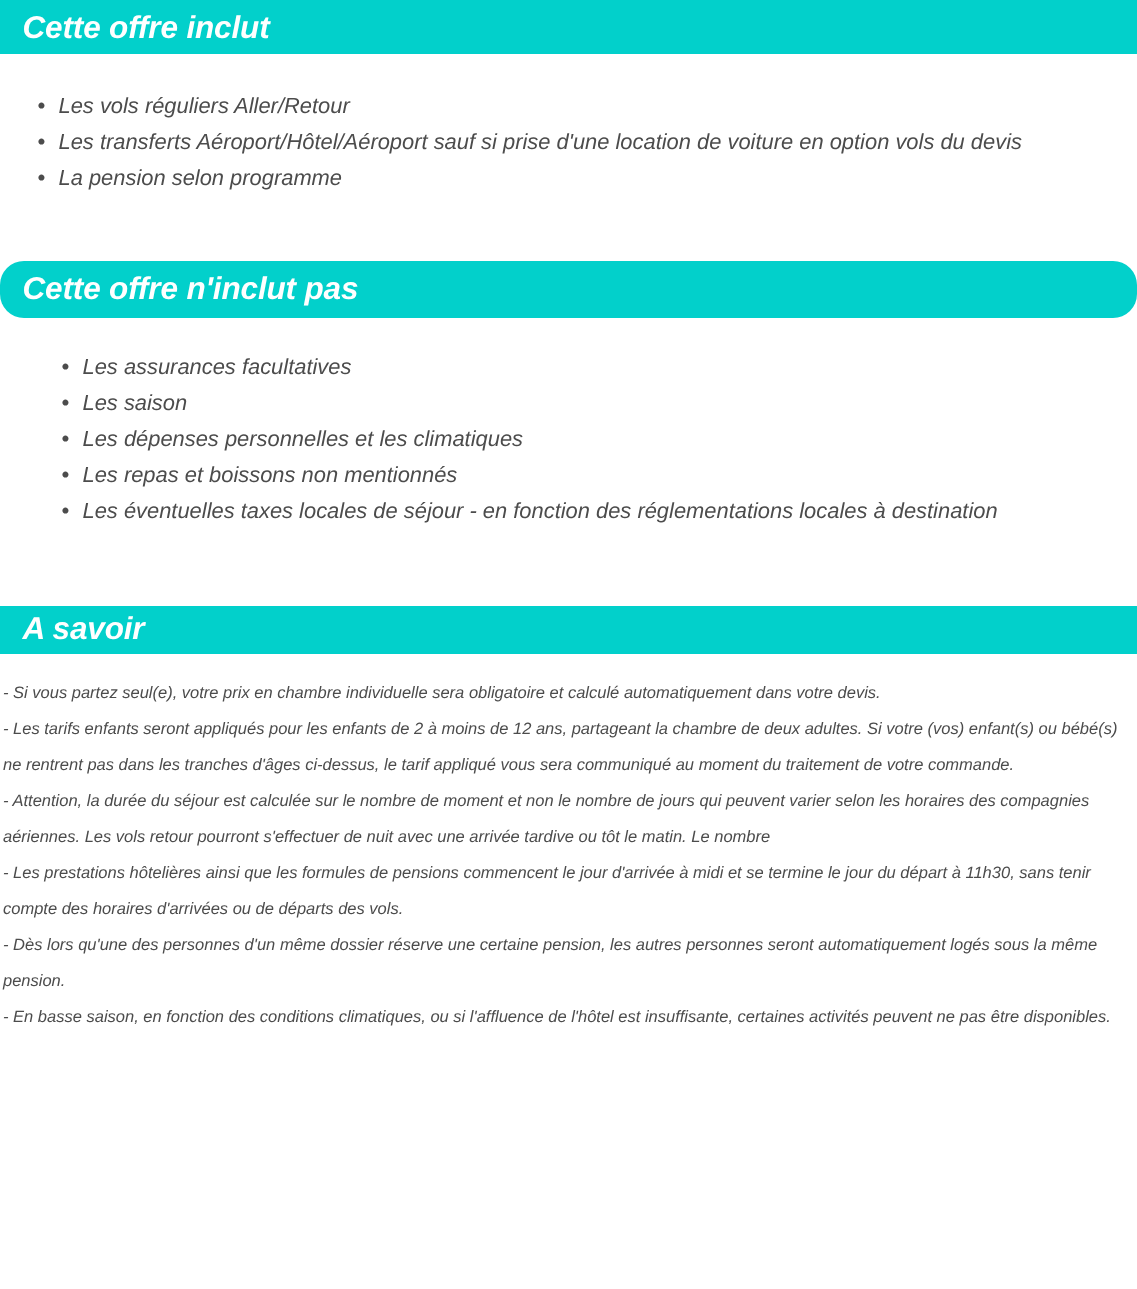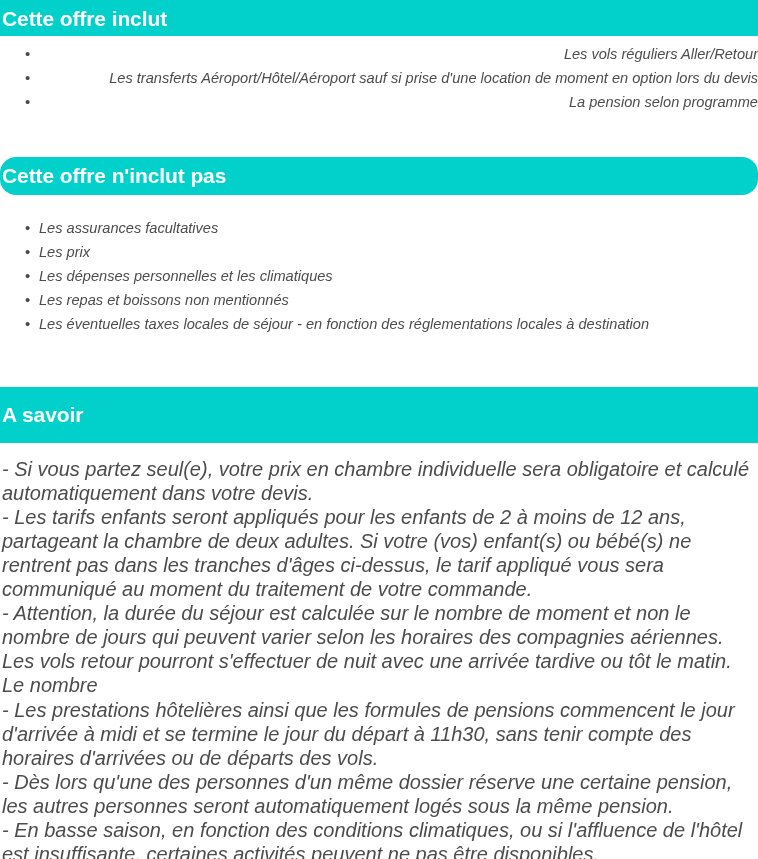--- a/index.html
+++ b/index.html
@@ -23,31 +23,32 @@
   
   .section-bar {
     width: 758px;
     background: #02d0cb;
     display: flex;
     align-items: center;
     box-sizing: border-box;
   }
   .section-bar .bar-title {
     color: #ffffff;
+    font-style: italic;
     font-weight: bold;
     font-size: 21px;
     letter-spacing: -0.1px;
-    padding-left: 2px;
+    padding-left: 15px;
     line-height: 1;
     white-space: nowrap;
   }
 
   #bar-inclut     { height: 36px; }
   #bar-nincluts   { height: 38px; border-radius: 16px; }
-  #bar-asavoir    { height: 56px; }
+  #bar-asavoir    { height: 32px; }
 
   
   ul.bullet-list {
     list-style: none;
     margin: 0;
     padding: 0;
   }
   ul.bullet-list li {
     position: relative;
     color: #4c4c4c;
@@ -61,67 +62,67 @@
     content: "\2022";
     position: absolute;
     left: 25px;
     top: 0;
     font-size: 15px;
     font-style: normal;
     color: #4c4c4c;
     line-height: 24.2px;
   }
 
-  .list-block-1 { padding-top: 6px; text-align: right; }
-  .list-block-2 { padding-top: 21px; }
+  .list-block-1 { padding-top: 23px; }
+  .list-block-2 { padding-top: 21px; margin-left: 16px; }
 
   .gap-1 { height: 42px; }
   .gap-2 { height: 50px; }
 
   
   .notes {
     padding-top: 14px;
     padding-left: 2px;
     padding-right: 2px;
   }
   .notes p {
     margin: 0;
     color: #4c4c4c;
     font-style: italic;
-    font-size: 20px;
+    font-size: 11px;
     line-height: 24.1px;
   }
 </style>
 </head>
 <body>
 
 <div class="page">
 
   <div class="section-bar" id="bar-inclut">
     <span class="bar-title">Cette offre inclut</span>
   </div>
 
   <div class="list-block-1">
     <ul class="bullet-list">
       <li>Les vols réguliers Aller/Retour</li>
-      <li>Les transferts Aéroport/Hôtel/Aéroport sauf si prise d'une location de moment en option lors du devis</li>
+      <li>Les transferts Aéroport/Hôtel/Aéroport sauf si prise d'une location de voiture en option vols du devis</li>
       <li>La pension selon programme</li>
     </ul>
   </div>
 
   <div class="gap-1"></div>
 
   <div class="section-bar" id="bar-nincluts">
     <span class="bar-title">Cette offre n'inclut pas</span>
   </div>
 
   <div class="list-block-2">
     <ul class="bullet-list">
       <li>Les assurances facultatives</li>
-      <li>Les prix</li>
+      <li>Les saison</li>
       <li>Les dépenses personnelles et les climatiques</li>
       <li>Les repas et boissons non mentionnés</li>
       <li>Les éventuelles taxes locales de séjour - en fonction des réglementations locales à destination</li>
     </ul>
   </div>
 
   <div class="gap-2"></div>
 
   <div class="section-bar" id="bar-asavoir">
     <span class="bar-title">A savoir</span>

